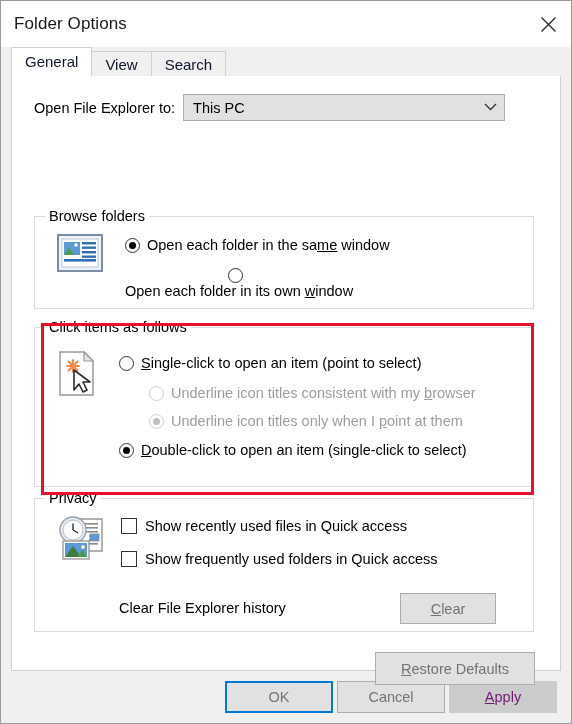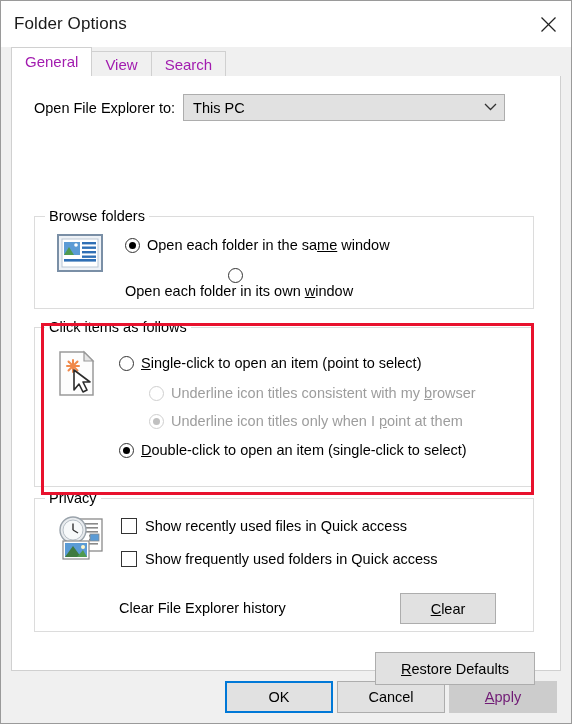--- a/index.html
+++ b/index.html
@@ -68,21 +68,21 @@
   }
   .tab {
     height: 25px;
     line-height: 25px;
     padding: 0 13px;
     margin-right: -1px;
     border: 1px solid #d0d0d0;
     border-bottom: none;
     background: #f0f0f0;
     font-size: 15px;
-    color: #a21caf;
+    color: #0f172a;
     cursor: default;
     box-sizing: border-box;
   }
   .tab.active {
     background: #ffffff;
     height: 29px;
     line-height: 27px;
     border-color: #d0d0d0;
     position: relative;
     z-index: 3;
@@ -195,21 +195,21 @@
     margin-right: 8px;
     flex: 0 0 auto;
   }
 
   
   .btn {
     background: #e1e1e1;
     border: 1px solid #adadad;
     font-family: "Liberation Sans", sans-serif;
     font-size: 14.5px;
-    color: #000000;
+    color: #737373;
     cursor: default;
     display: inline-flex;
     align-items: center;
     justify-content: center;
     box-sizing: border-box;
     padding: 0;
   }
   .btn.disabled { background: #cccccc; border-color: #cccccc; color: #701a75; }
   .btn.default  { border: 2px solid #0078d7; background: #e1e1e1; }
 

